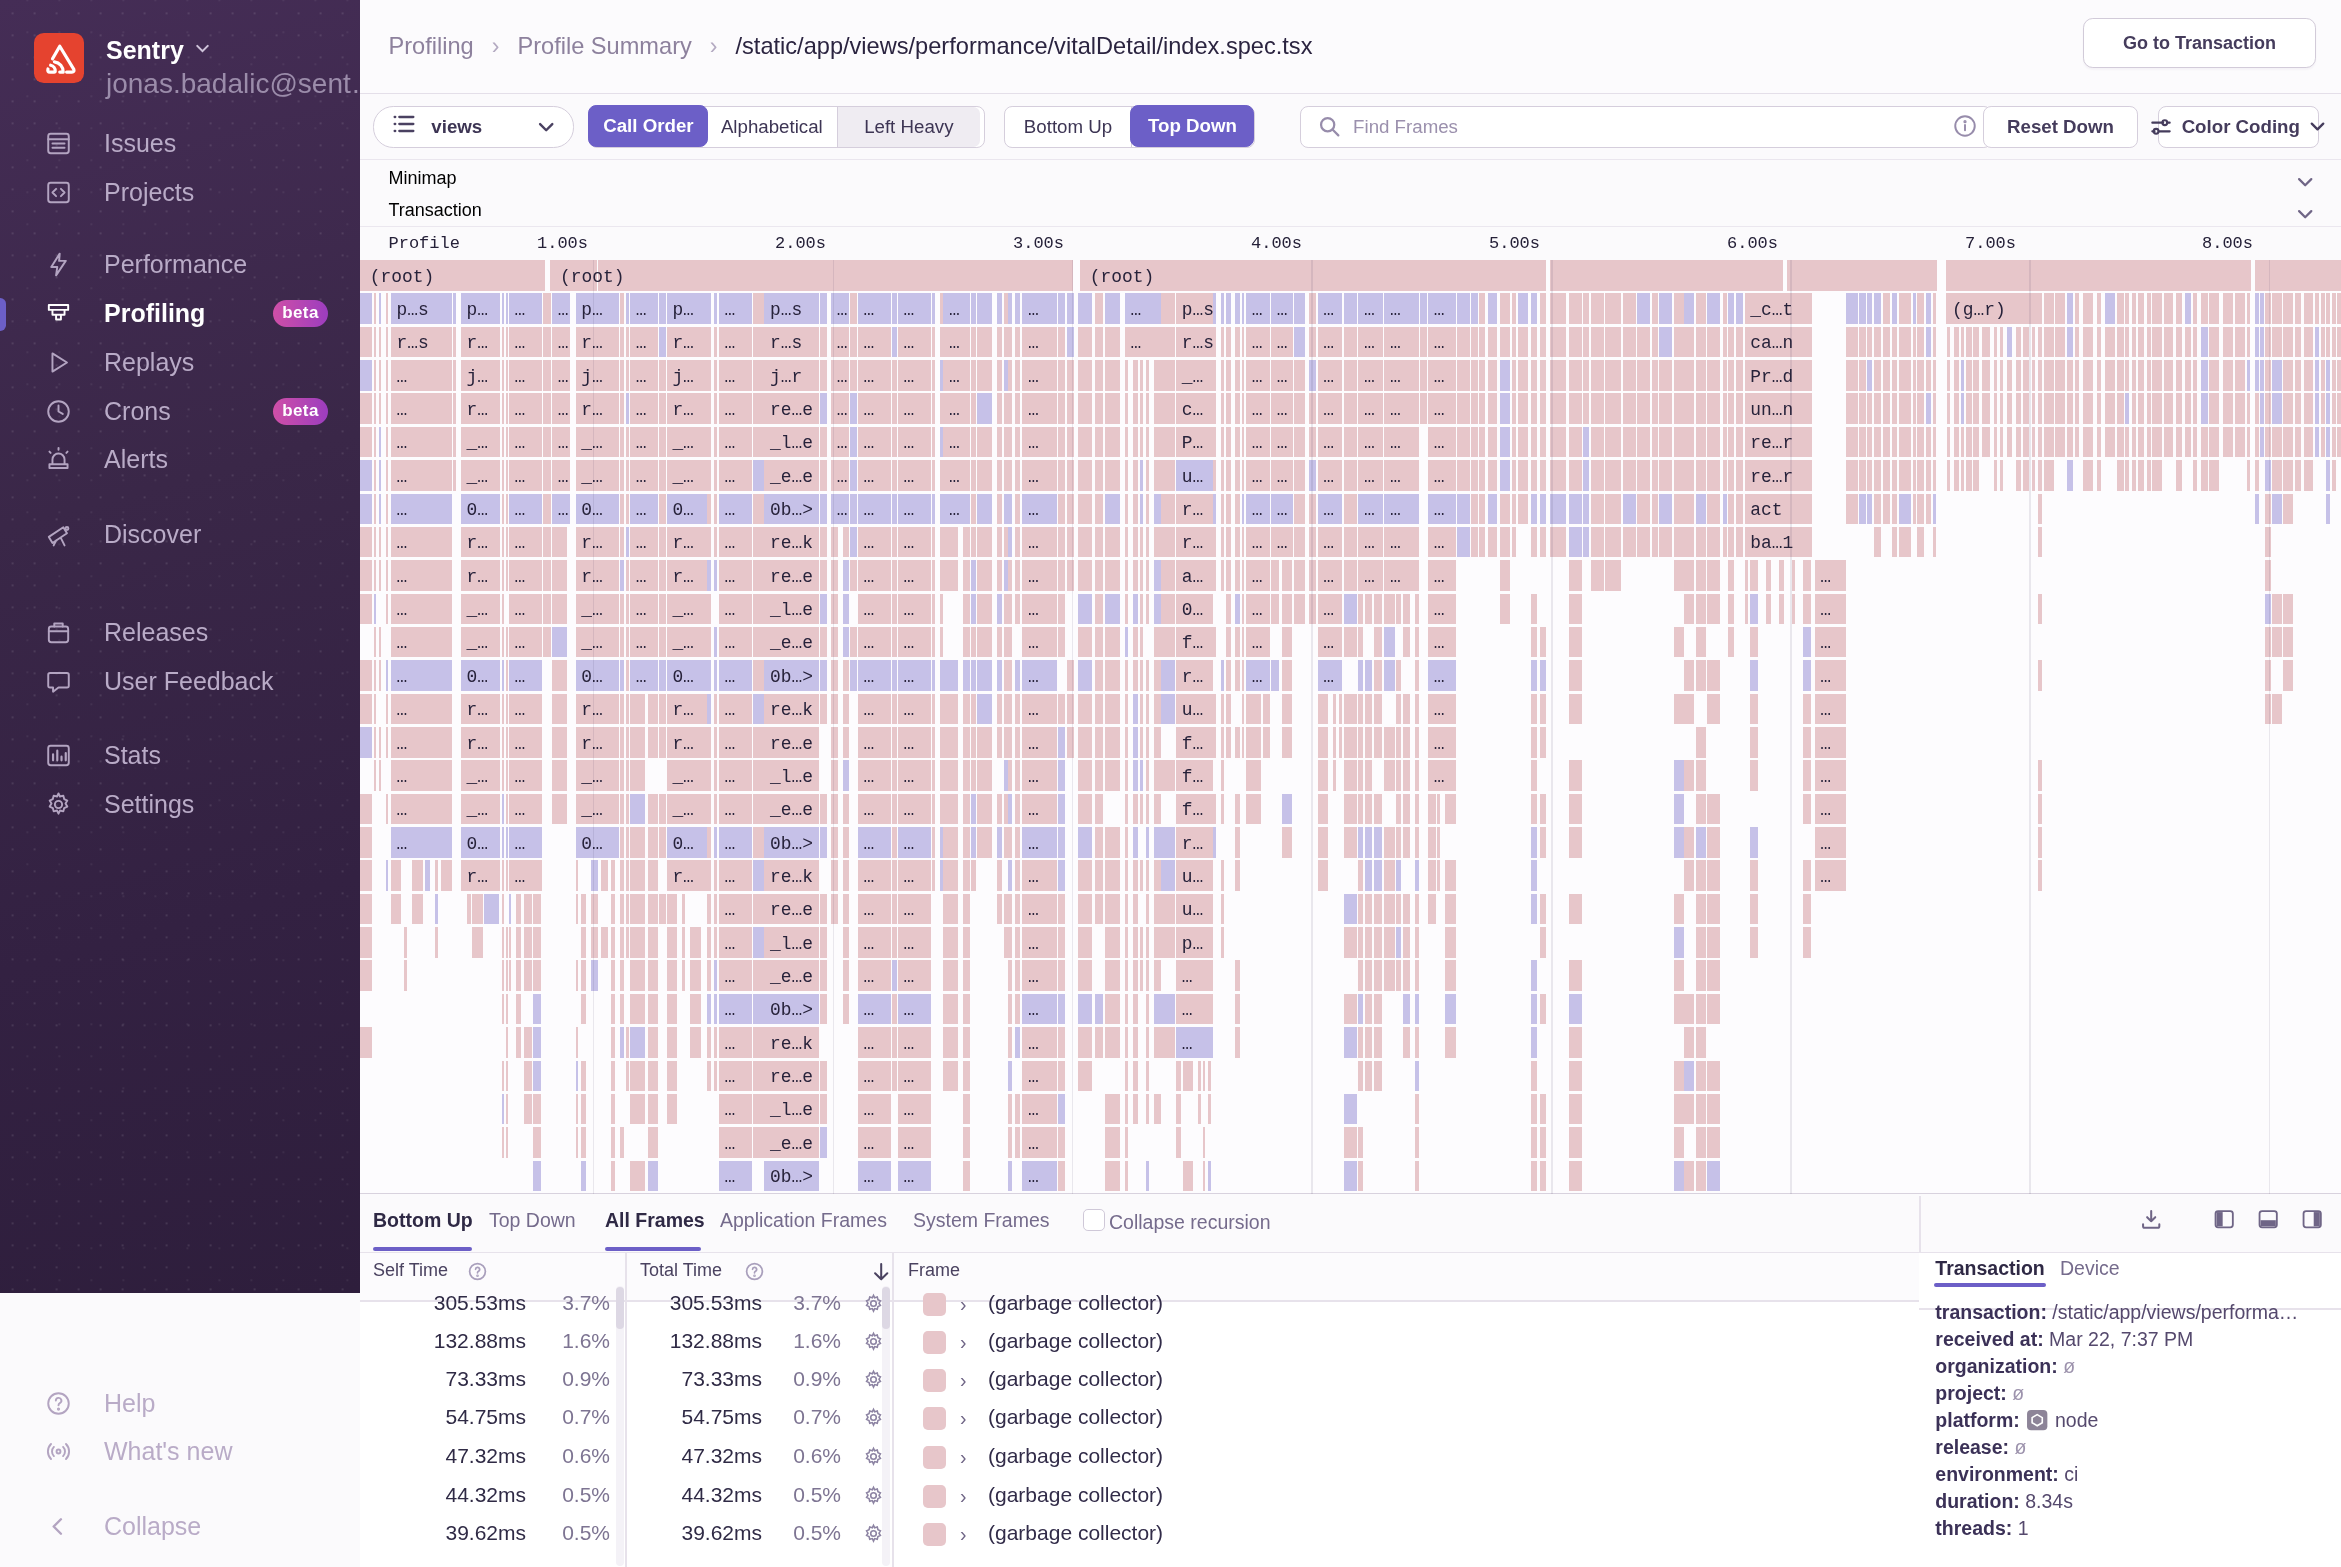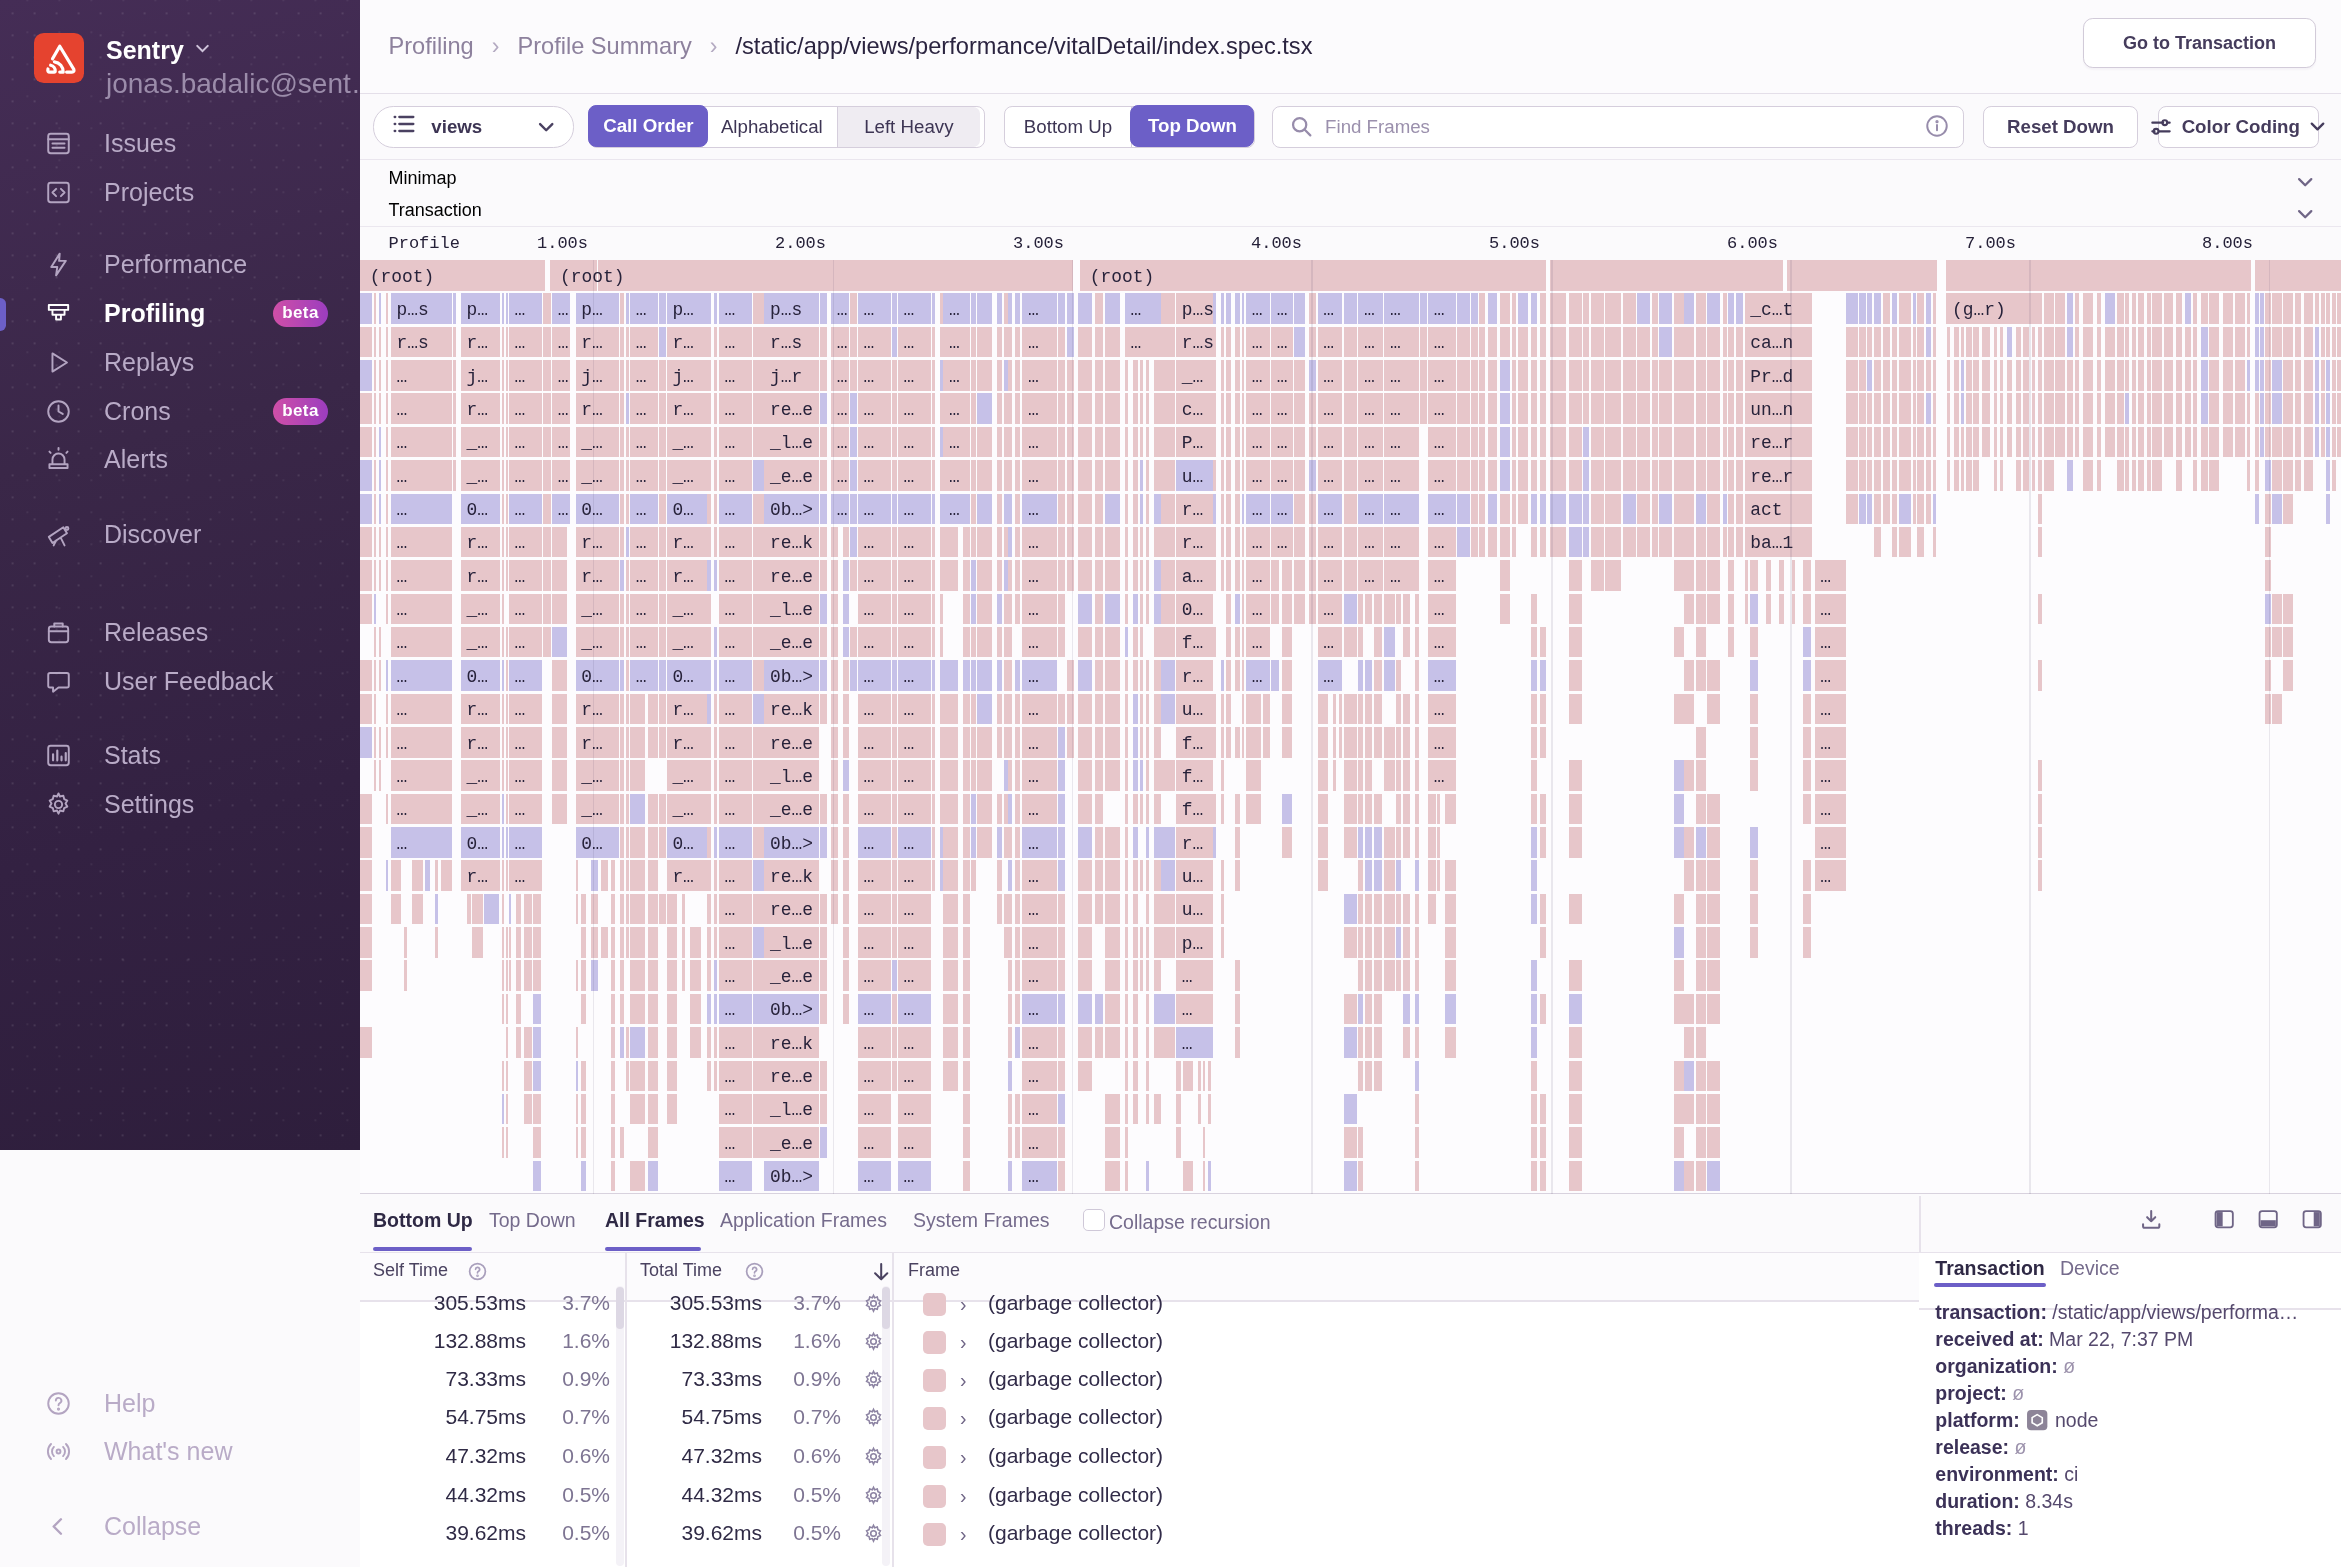--- a/index.html
+++ b/index.html
@@ -1,17 +1,17 @@
 <!DOCTYPE html>
 <html style="font-size:13px"><head><meta charset="utf-8"><style>
 *{margin:0;padding:0;box-sizing:border-box}
 html,body{width:2342px;height:1567px;overflow:hidden}
 body{font-family:"Liberation Sans",sans-serif;background:#fbfafc;color:#2b2440;position:relative}
 
-.sidebar{position:absolute;left:0;top:0;width:360px;height:1150px;
+.sidebar{position:absolute;left:0;top:0;width:360px;height:1293px;
  background-image:radial-gradient(rgba(255,255,255,0.10) 1.2px,transparent 1.3px),radial-gradient(rgba(255,255,255,0.06) 1.2px,transparent 1.3px),linear-gradient(165deg,#452d56 0%,#3a2748 38%,#332142 70%,#2e1e3c 100%);background-size:22px 22px,32px 32px,100% 100%;background-position:1.6px 2.4px,11.4px 16.3px,0 0;color:#b9abc7}
 .logo{position:absolute;left:34px;top:33px;width:50px;height:50px;border-radius:9.8px;background:#e5432f;display:flex;align-items:center;justify-content:center}
 .orgname{position:absolute;left:106px;top:36px;font-size:25px;font-weight:bold;color:#fff}
 .orgname svg{margin-left:8.1px}
 .email{position:absolute;left:106px;top:68px;font-size:28px;color:#9b8caa}
 .nitem{position:absolute;left:0;width:100%;height:49px;font-size:25px;display:flex;align-items:center}
 .nitem .ic{position:absolute;left:44px;width:29px;height:29px;display:flex;align-items:center;justify-content:center}
 .nitem .lb{position:absolute;left:104px;white-space:nowrap}
 .nitem.active .lb{color:#fff;font-weight:bold}
 .nitem.active .ic svg{stroke:#fff}
@@ -33,21 +33,21 @@
 .ctl{position:absolute;top:10.6px;height:42px;background:#fff;border:1.6px solid #d5cedc;display:flex;align-items:center;
  font-size:18.7px;white-space:nowrap;color:#3d3554;border-radius:8.1px}
 .sel{left:13px;width:201px;border-radius:20.3px;font-weight:bold}
 .grp{display:flex;align-items:stretch;padding:0!important}
 .grp>div{display:flex;align-items:center;justify-content:center;white-space:nowrap}
 .gseg{border-right:1.6px solid #d5cedc}
 .gseg:last-child{border-right:none}
 .act{background:#6c5fc7;color:#fff;font-weight:bold;margin:-1.6px;border-radius:8.1px;position:relative;z-index:2;
  border:1.6px solid #6c5fc7}
 .fades{background:#efecf2}
-.find{left:912px;width:692px;color:#9b90ad}
+.find{left:940px;width:692px;color:#9b90ad}
 .rz{left:1623px;width:155px;justify-content:center;font-weight:bold;color:#453c5c}
 .cc{left:1798px;width:161px;justify-content:center;font-weight:bold;color:#453c5c}
 
 .secrow{position:absolute;left:0;right:0;height:33px;font-size:18px;color:#000000;background:#fbfafc;border-bottom:1.6px solid #ebe7ef}
 .secrow .t{position:absolute;left:28.5px;top:5.7px}
 .secrow svg{position:absolute;right:24.4px;top:8.1px}
 .axis{position:absolute;left:0;right:0;top:227px;height:33px;font-family:"Liberation Mono",monospace;font-size:17px;color:#252038}
 .axis span{position:absolute;top:7.3px}
 
 .flame{position:absolute;left:0;right:0;top:260px;height:934px;background:#fdfcfe;border-bottom:1.6px solid #d8d2de}

